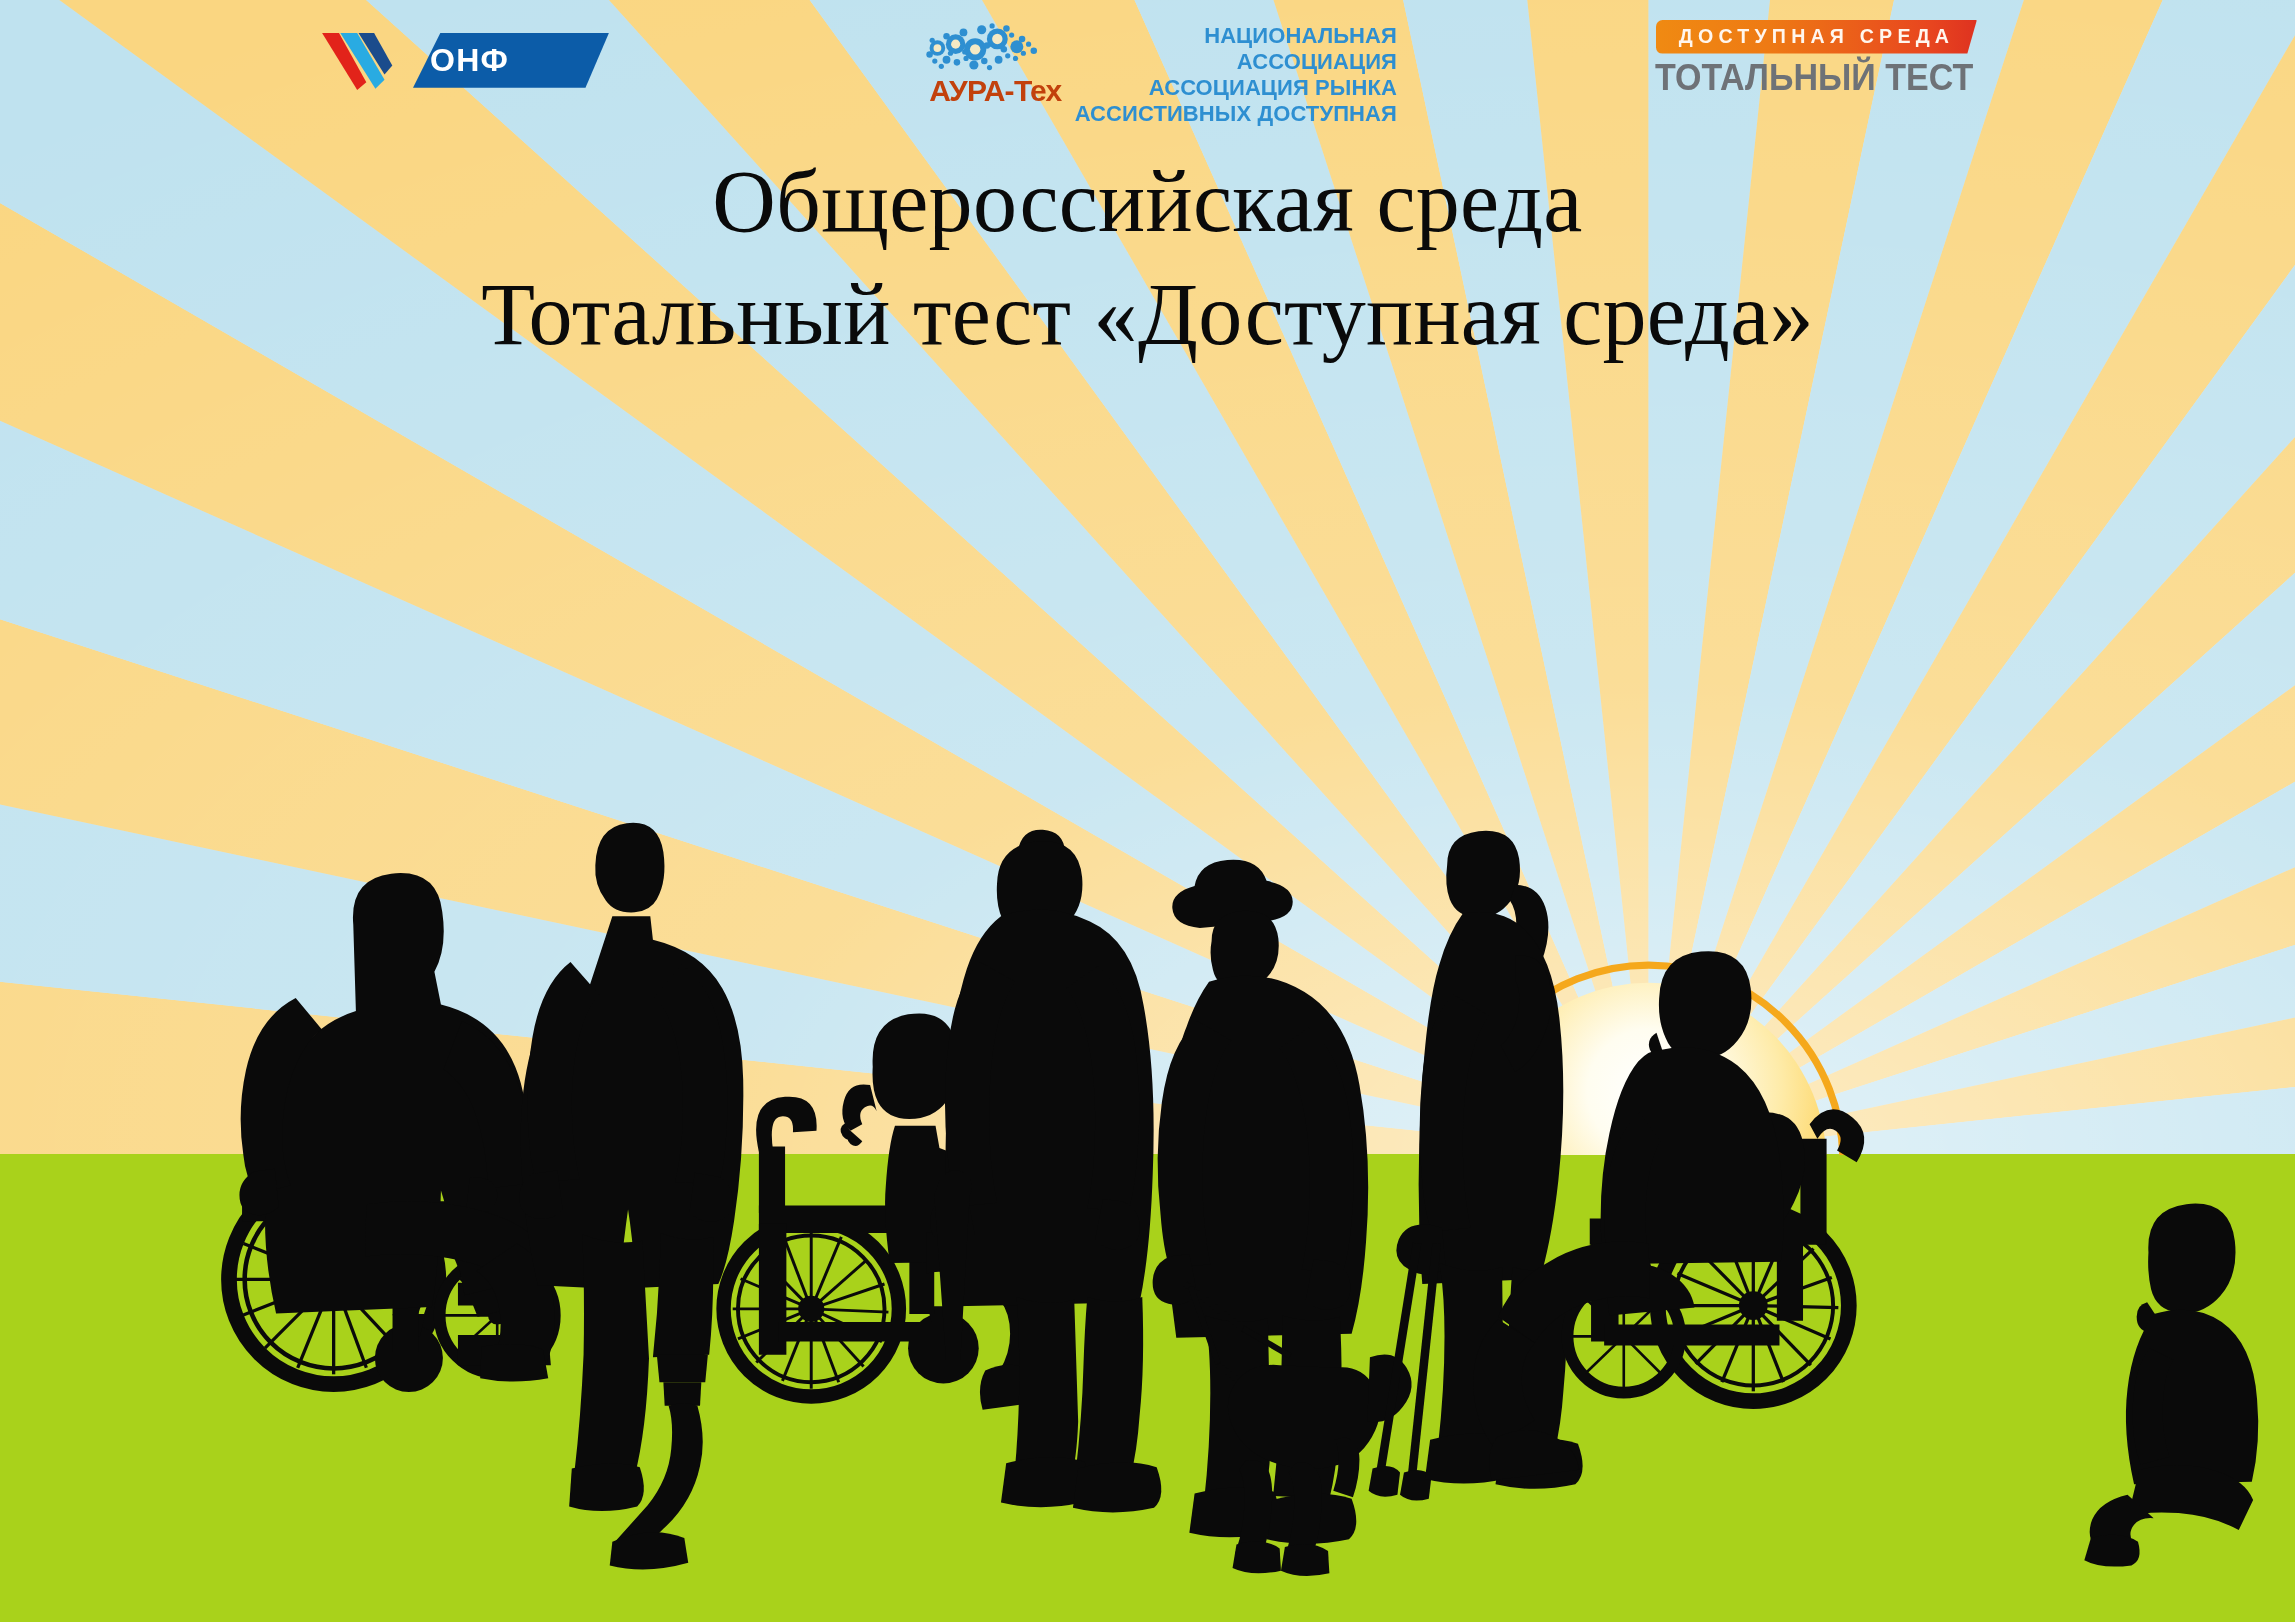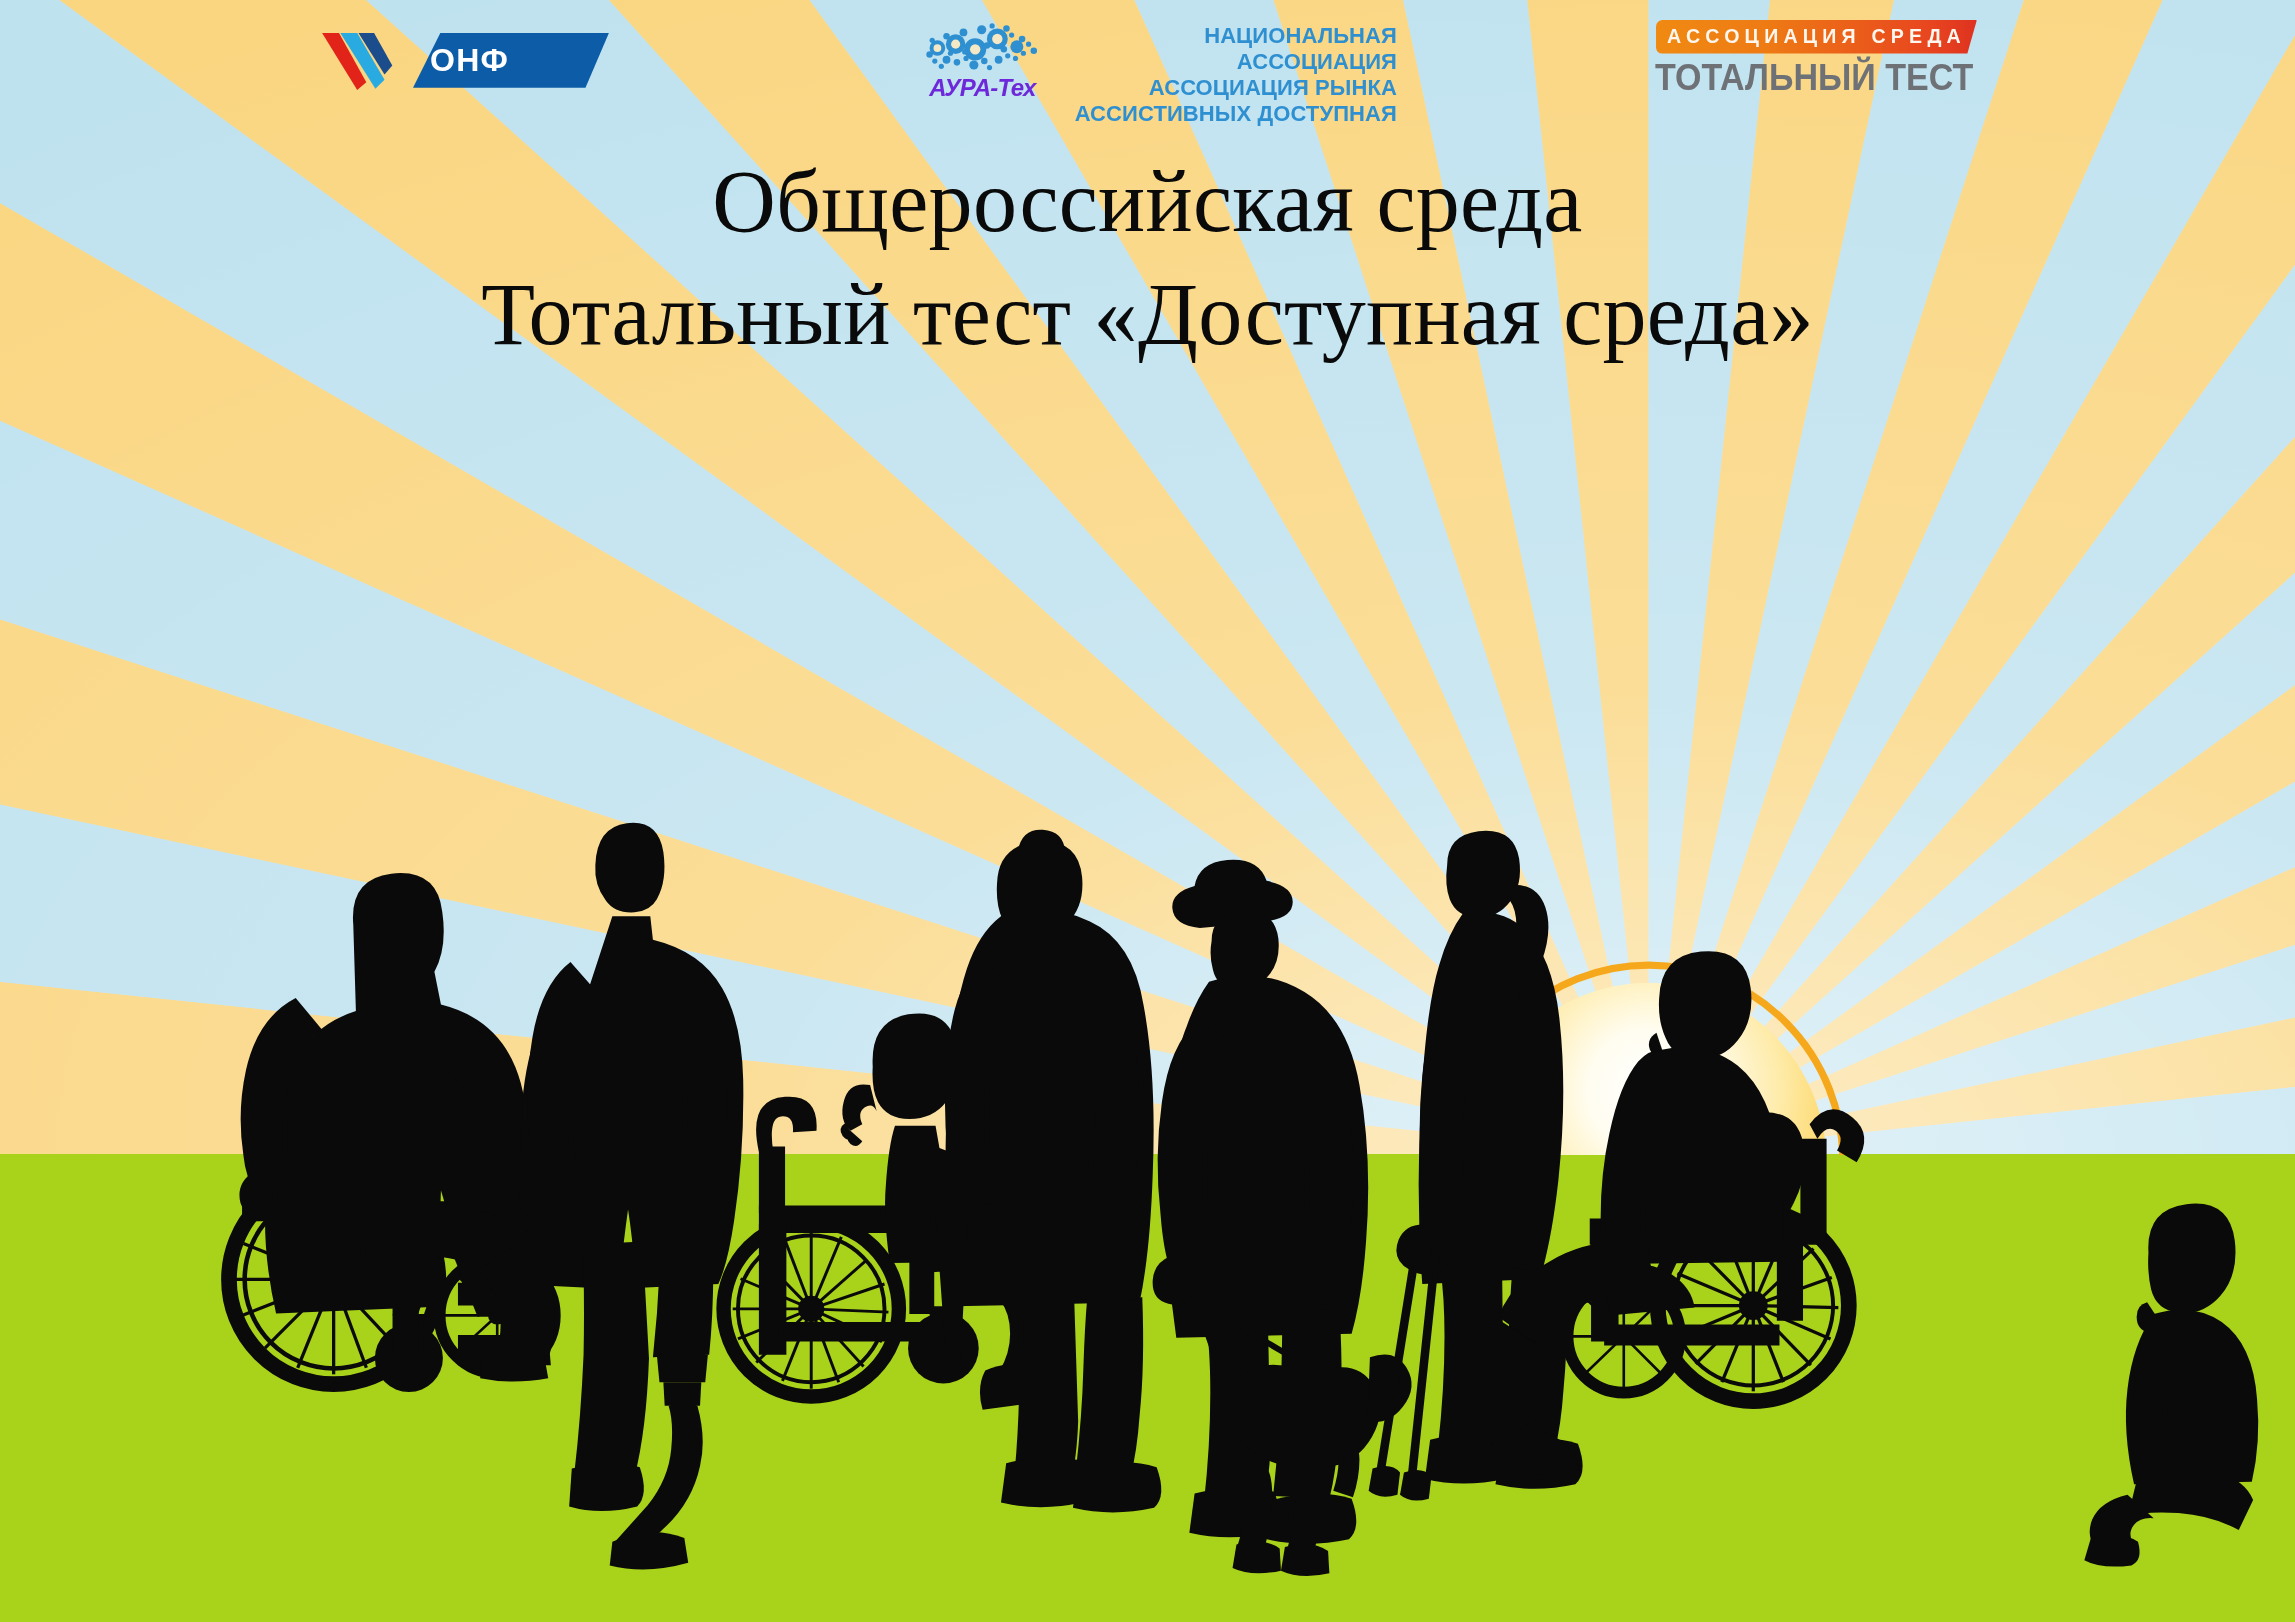--- a/index.html
+++ b/index.html
@@ -49,22 +49,22 @@
      position:absolute; left:111px; top:14.4px; width:164px; height:44px;
      color:#FFFFFF; font-size:32px; font-weight:bold; letter-spacing:1.3px;
      font-family:"Liberation Sans",sans-serif; line-height:44px;
   }
 
   
   #logo-aura { left:924px; top:22px; width:471px; height:85px; }
   .aura-map { position:absolute; left:0; top:0; width:131px; height:56px; }
   .aura-word {
     position:absolute; left:5.2px; top:52px;
-    color:#6d28d9; font-size:24px; font-weight:bold;
-    font-style:italic; letter-spacing:-0.7px;
+    color:#c2410c; font-size:30px; font-weight:bold;
+    letter-spacing:-0.7px;
     font-family:"Liberation Sans",sans-serif;
   }
   .aura-lines { position:absolute; left:139px; top:1.3px; width:334px; text-align:right; }
   .aura-lines span {
     display:block; color:#2E8FD1; font-weight:bold;
     font-size:22px; line-height:26px; letter-spacing:0.1px;
     font-family:"Liberation Sans",sans-serif;
     transform:scaleX(1.0);
   }
 
@@ -546,18 +546,18 @@
     <div class="aura-word">АУРА-Тех</div>
     <div class="aura-lines">
       <span>НАЦИОНАЛЬНАЯ АССОЦИАЦИЯ</span>
       <span>АССОЦИАЦИЯ РЫНКА</span>
       <span>АССИСТИВНЫХ ДОСТУПНАЯ</span>
     </div>
   </div>
 
   <div class="logo" id="logo-tt">
     <div class="tt-bar"></div>
-    <div class="tt-bar-text">АССОЦИАЦИЯ СРЕДА</div>
+    <div class="tt-bar-text">ДОСТУПНАЯ СРЕДА</div>
     <div class="tt-main">ТОТАЛЬНЫЙ ТЕСТ</div>
   </div>
 
 </div>
 
 
 </body></html>

